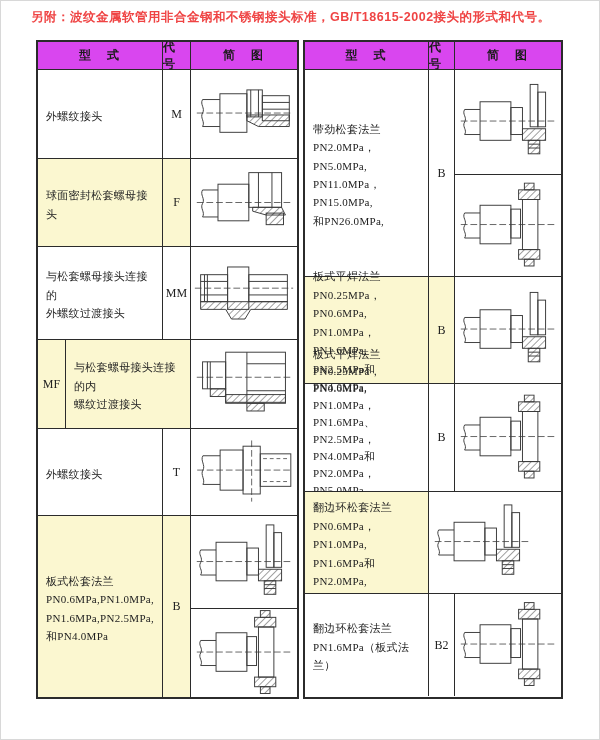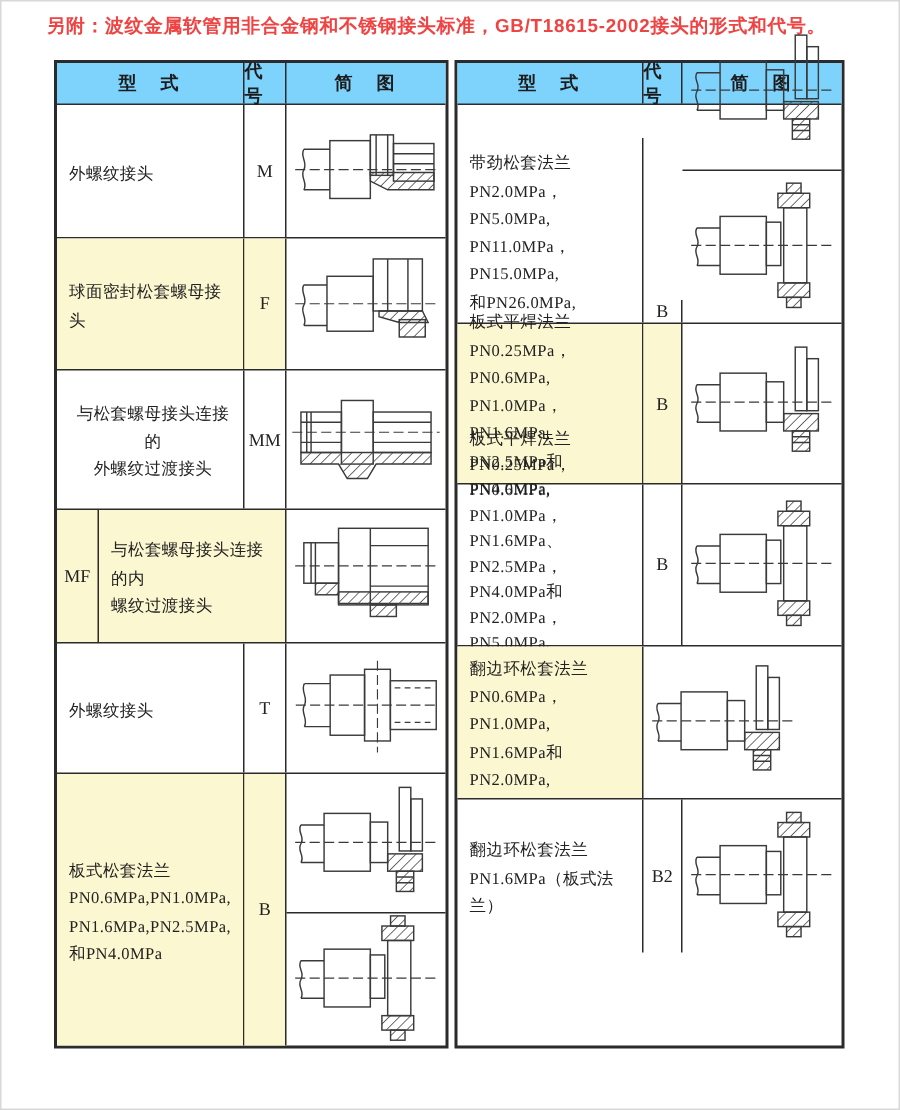--- a/index.html
+++ b/index.html
@@ -10,21 +10,21 @@
   }
   .title{
     position:absolute;left:30px;top:8px;width:560px;
     font-family:"Liberation Sans","DejaVu Sans",sans-serif;
     font-weight:bold;font-size:12.5px;letter-spacing:.5px;color:#ef4444;
   }
   .tables{position:absolute;left:35px;top:39px;display:flex;}
   .tbl{border:2px solid #2b2b2b;box-sizing:border-box;background:#fff;}
   .tbl.left{width:263px;margin-right:4px;}
   .tbl.right{width:260px;}
-  .hrow{display:flex;height:28px;background:#7dd3fc;border-bottom:1px solid #2b2b2b;box-sizing:border-box;}
+  .hrow{display:flex;height:28px;background:#d946ef;border-bottom:1px solid #2b2b2b;box-sizing:border-box;}
   .hcell{display:flex;align-items:center;justify-content:center;
     font-weight:bold;font-size:12px;letter-spacing:2px;color:#1c1c1c;box-sizing:border-box;}
   .row{display:flex;box-sizing:border-box;border-bottom:1px solid #2b2b2b;}
   .row:last-child{border-bottom:none;}
   .cell{box-sizing:border-box;border-right:1px solid #2b2b2b;}
   .cell:last-child{border-right:none;}
   .type{display:flex;align-items:center;padding:8px 4px 4px 8px;
     font-size:11px;line-height:1.68;letter-spacing:.3px;}
   .type span{white-space:pre-line;}
   .code{display:flex;align-items:center;justify-content:center;font-size:12px;}
@@ -183,21 +183,21 @@
         <div class="cell code hl">
             <span>F</span>
           </div>
         <div class="cell diag">
           <svg viewBox="0 0 110 90">
               <use href="#sym-swivel-nut"></use>
             </svg>
         </div>
       </div>
 
-      <div class="row" style="height:93px;text-align:center;">
+      <div class="row" style="height:93px;">
         <div class="cell type">
             <span>与松套螺母接头连接的
 外螺纹过渡接头</span>
           </div>
         <div class="cell code">
             <span>MM</span>
           </div>
         <div class="cell diag">
           <svg viewBox="0 0 110 90">
               <use href="#sym-male-transition"></use>
@@ -259,21 +259,21 @@
       </div>
     </div>
 
     <div class="tbl right">
       <div class="hrow">
         <div class="hcell" style="width:124px;border-right:1px solid #2b2b2b;">型　式</div>
         <div class="hcell" style="width:26px;border-right:1px solid #2b2b2b;">代号</div>
         <div class="hcell" style="flex:1;">简　图</div>
       </div>
 
-      <div class="row" style="height:146px;align-items:flex-end;">
+      <div class="row" style="height:207px;">
         <div class="cell type">
             <span>带劲松套法兰
 PN2.0MPa，PN5.0MPa,
 PN11.0MPa，PN15.0MPa,
 和PN26.0MPa,</span>
           </div>
         <div class="cell code">
             <span>B</span>
           </div>
         <div class="cell diag" style="padding:0;">

